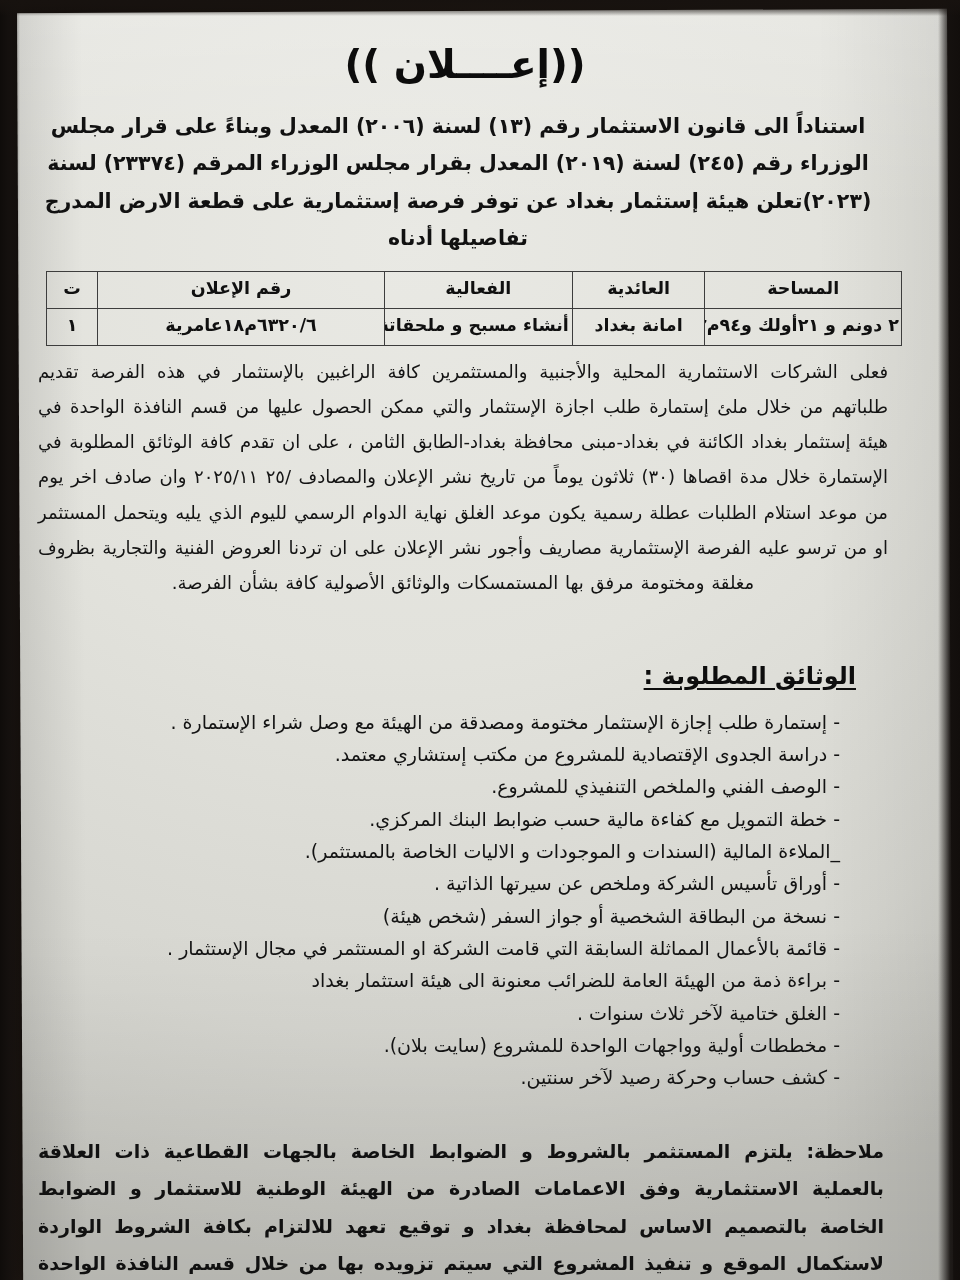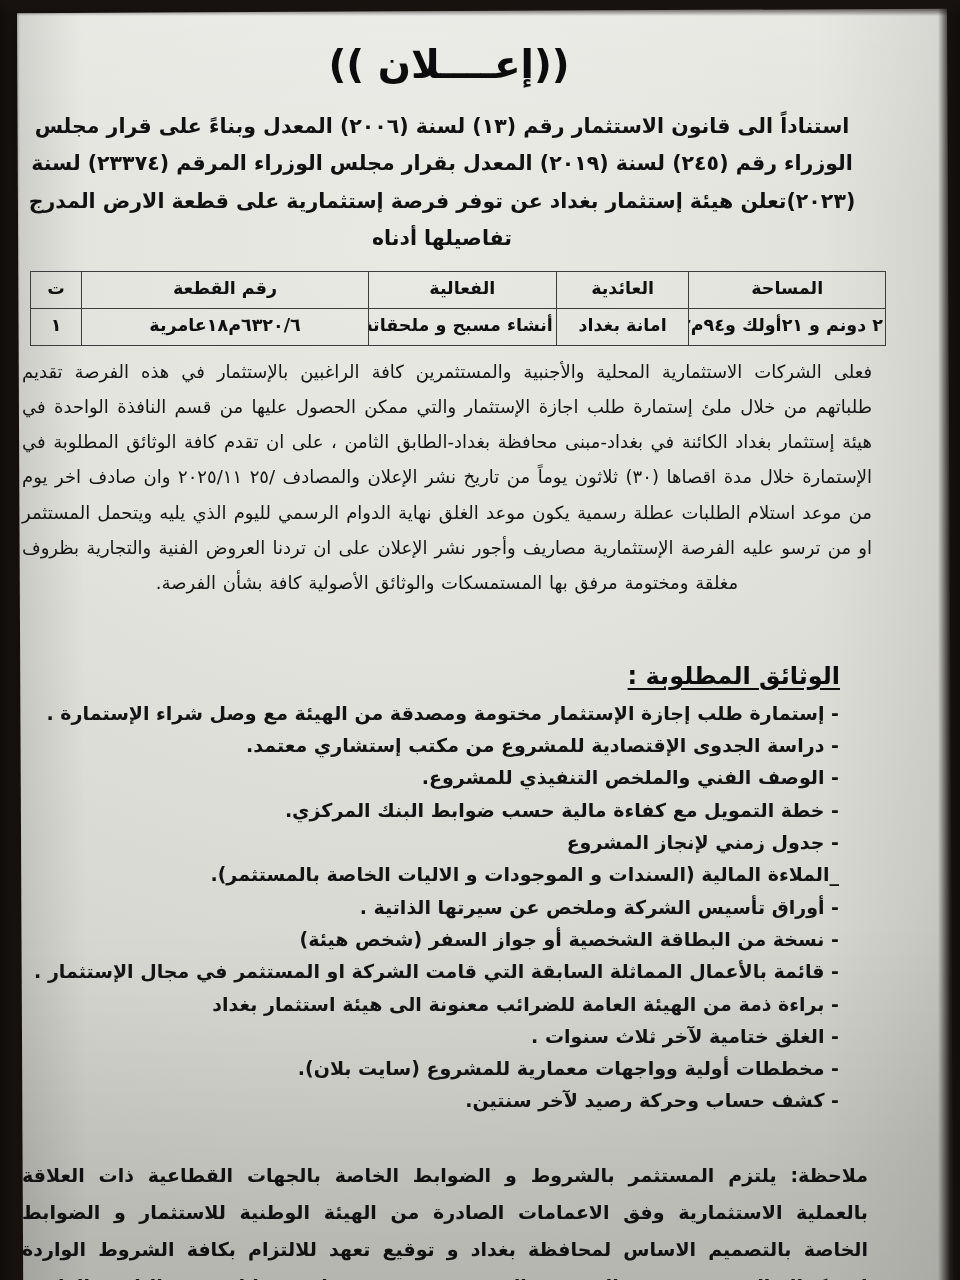--- a/index.html
+++ b/index.html
@@ -64,21 +64,21 @@
     position: absolute;
     left: 0; top: 0;
     width: 960px; height: 16px;
     background: linear-gradient(180deg, #17120f 0%, rgba(23,18,15,.55) 62%, rgba(23,18,15,0) 100%);
     pointer-events: none;
   }
 
   
   .content {
     position: absolute;
-    left: 0;
+    left: 16px;
     top: 0;
     width: 898px;
     height: 1272px;
     color: #121212;
   }
 
   .doc-title {
     text-align: center;
     font-size: 39px;
     font-weight: bold;
@@ -149,23 +149,22 @@
   .docs-heading {
     font-size: 24px;
     font-weight: bold;
     text-decoration: underline;
     text-underline-offset: 4px;
     color: #0d0d0d;
     margin: 0 0 7px 0;
   }
   ul.docs-list {
     list-style: none;
-    margin: 1px;
+    margin: 16px;
     padding: 0;
-    font-weight: bold;
   }
   ul.docs-list li {
     font-size: 19px;
     line-height: 1.70;
     color: #131313;
     white-space: nowrap;
   }
 
   
   .note {
@@ -197,21 +196,21 @@
             <col class="c-own">
             <col class="c-act">
             <col class="c-plot">
             <col class="c-idx">
         </colgroup>
         <thead>
           <tr>
             <th>المساحة</th>
             <th>العائدية</th>
             <th>الفعالية</th>
-            <th>رقم القطعة</th>
+            <th>رقم الإعلان</th>
             <th>ت</th>
           </tr>
         </thead>
         <tbody>
           <tr>
             <td>٢ دونم و ٢١أولك و٩٤م٢</td>
             <td>امانة بغداد</td>
             <td>أنشاء مسبح و ملحقاتة</td>
             <td>٦٣٢٠/٦م١٨عامرية</td>
             <td>١</td>
@@ -222,28 +221,27 @@
 
     <p class="body-par">فعلى الشركات الاستثمارية المحلية والأجنبية والمستثمرين كافة الراغبين بالإستثمار في هذه الفرصة تقديم طلباتهم من خلال ملئ إستمارة طلب اجازة الإستثمار والتي ممكن الحصول عليها من قسم النافذة الواحدة في هيئة إستثمار بغداد الكائنة في بغداد-مبنى محافظة بغداد-الطابق الثامن ، على ان تقدم كافة الوثائق المطلوبة في الإستمارة خلال مدة اقصاها (٣٠) ثلاثون يوماً من تاريخ نشر الإعلان والمصادف /٢٥ ٢٠٢٥/١١ وان صادف اخر يوم من موعد استلام الطلبات عطلة رسمية يكون موعد الغلق نهاية الدوام الرسمي لليوم الذي يليه ويتحمل المستثمر او من ترسو عليه الفرصة الإستثمارية مصاريف وأجور نشر الإعلان على ان تردنا العروض الفنية والتجارية بظروف مغلقة ومختومة مرفق بها المستمسكات والوثائق الأصولية كافة بشأن الفرصة.</p>
 
     <div class="docs-section">
       <div class="docs-heading">الوثائق المطلوبة :</div>
       <ul class="docs-list" id="docs-list">
           <li>- إستمارة طلب إجازة الإستثمار مختومة ومصدقة من الهيئة مع وصل شراء الإستمارة .</li>
           <li>- دراسة الجدوى الإقتصادية للمشروع من مكتب إستشاري معتمد.</li>
           <li>- الوصف الفني والملخص التنفيذي للمشروع.</li>
           <li>- خطة التمويل مع كفاءة مالية حسب ضوابط البنك المركزي.</li>
-          <li>- جدول زمني لإنجاز المشروع</li>
           <li>_الملاءة المالية (السندات و الموجودات و الاليات الخاصة بالمستثمر).</li>
           <li>- أوراق تأسيس الشركة وملخص عن سيرتها الذاتية .</li>
           <li>- نسخة من البطاقة الشخصية أو جواز السفر (شخص هيئة)</li>
           <li>- قائمة بالأعمال المماثلة السابقة التي قامت الشركة او المستثمر في مجال الإستثمار .</li>
           <li>- براءة ذمة من الهيئة العامة للضرائب معنونة الى هيئة استثمار بغداد</li>
           <li>- الغلق ختامية لآخر ثلاث سنوات .</li>
-          <li>- مخططات أولية وواجهات معمارية للمشروع (سايت بلان).</li>
+          <li>- مخططات أولية وواجهات الواحدة للمشروع (سايت بلان).</li>
           <li>- كشف حساب وحركة رصيد لآخر سنتين.</li>
         </ul>
     </div>
 
     <p class="note">ملاحظة: يلتزم المستثمر بالشروط و الضوابط الخاصة بالجهات القطاعية ذات العلاقة بالعملية الاستثمارية وفق الاعمامات الصادرة من الهيئة الوطنية للاستثمار و الضوابط الخاصة بالتصميم الاساس  لمحافظة بغداد و توقيع تعهد للالتزام بكافة الشروط الواردة لاستكمال الموقع و تنفيذ المشروع التي سيتم تزويده بها من خلال قسم النافذة الواحدة وان اي استفسار يخص ملئ الاستمارة او الوثائق المطلوبة بخصوص الفرصة المعلنة يكون بعد اسبوع من نشر  الفرصة في الصحف الرسمية و الموقع الالكتروني الخاص بالهيئة.</p>
 
   </div>
 
   <div class="left-shadow"></div>
   <div class="right-shadow"></div>

